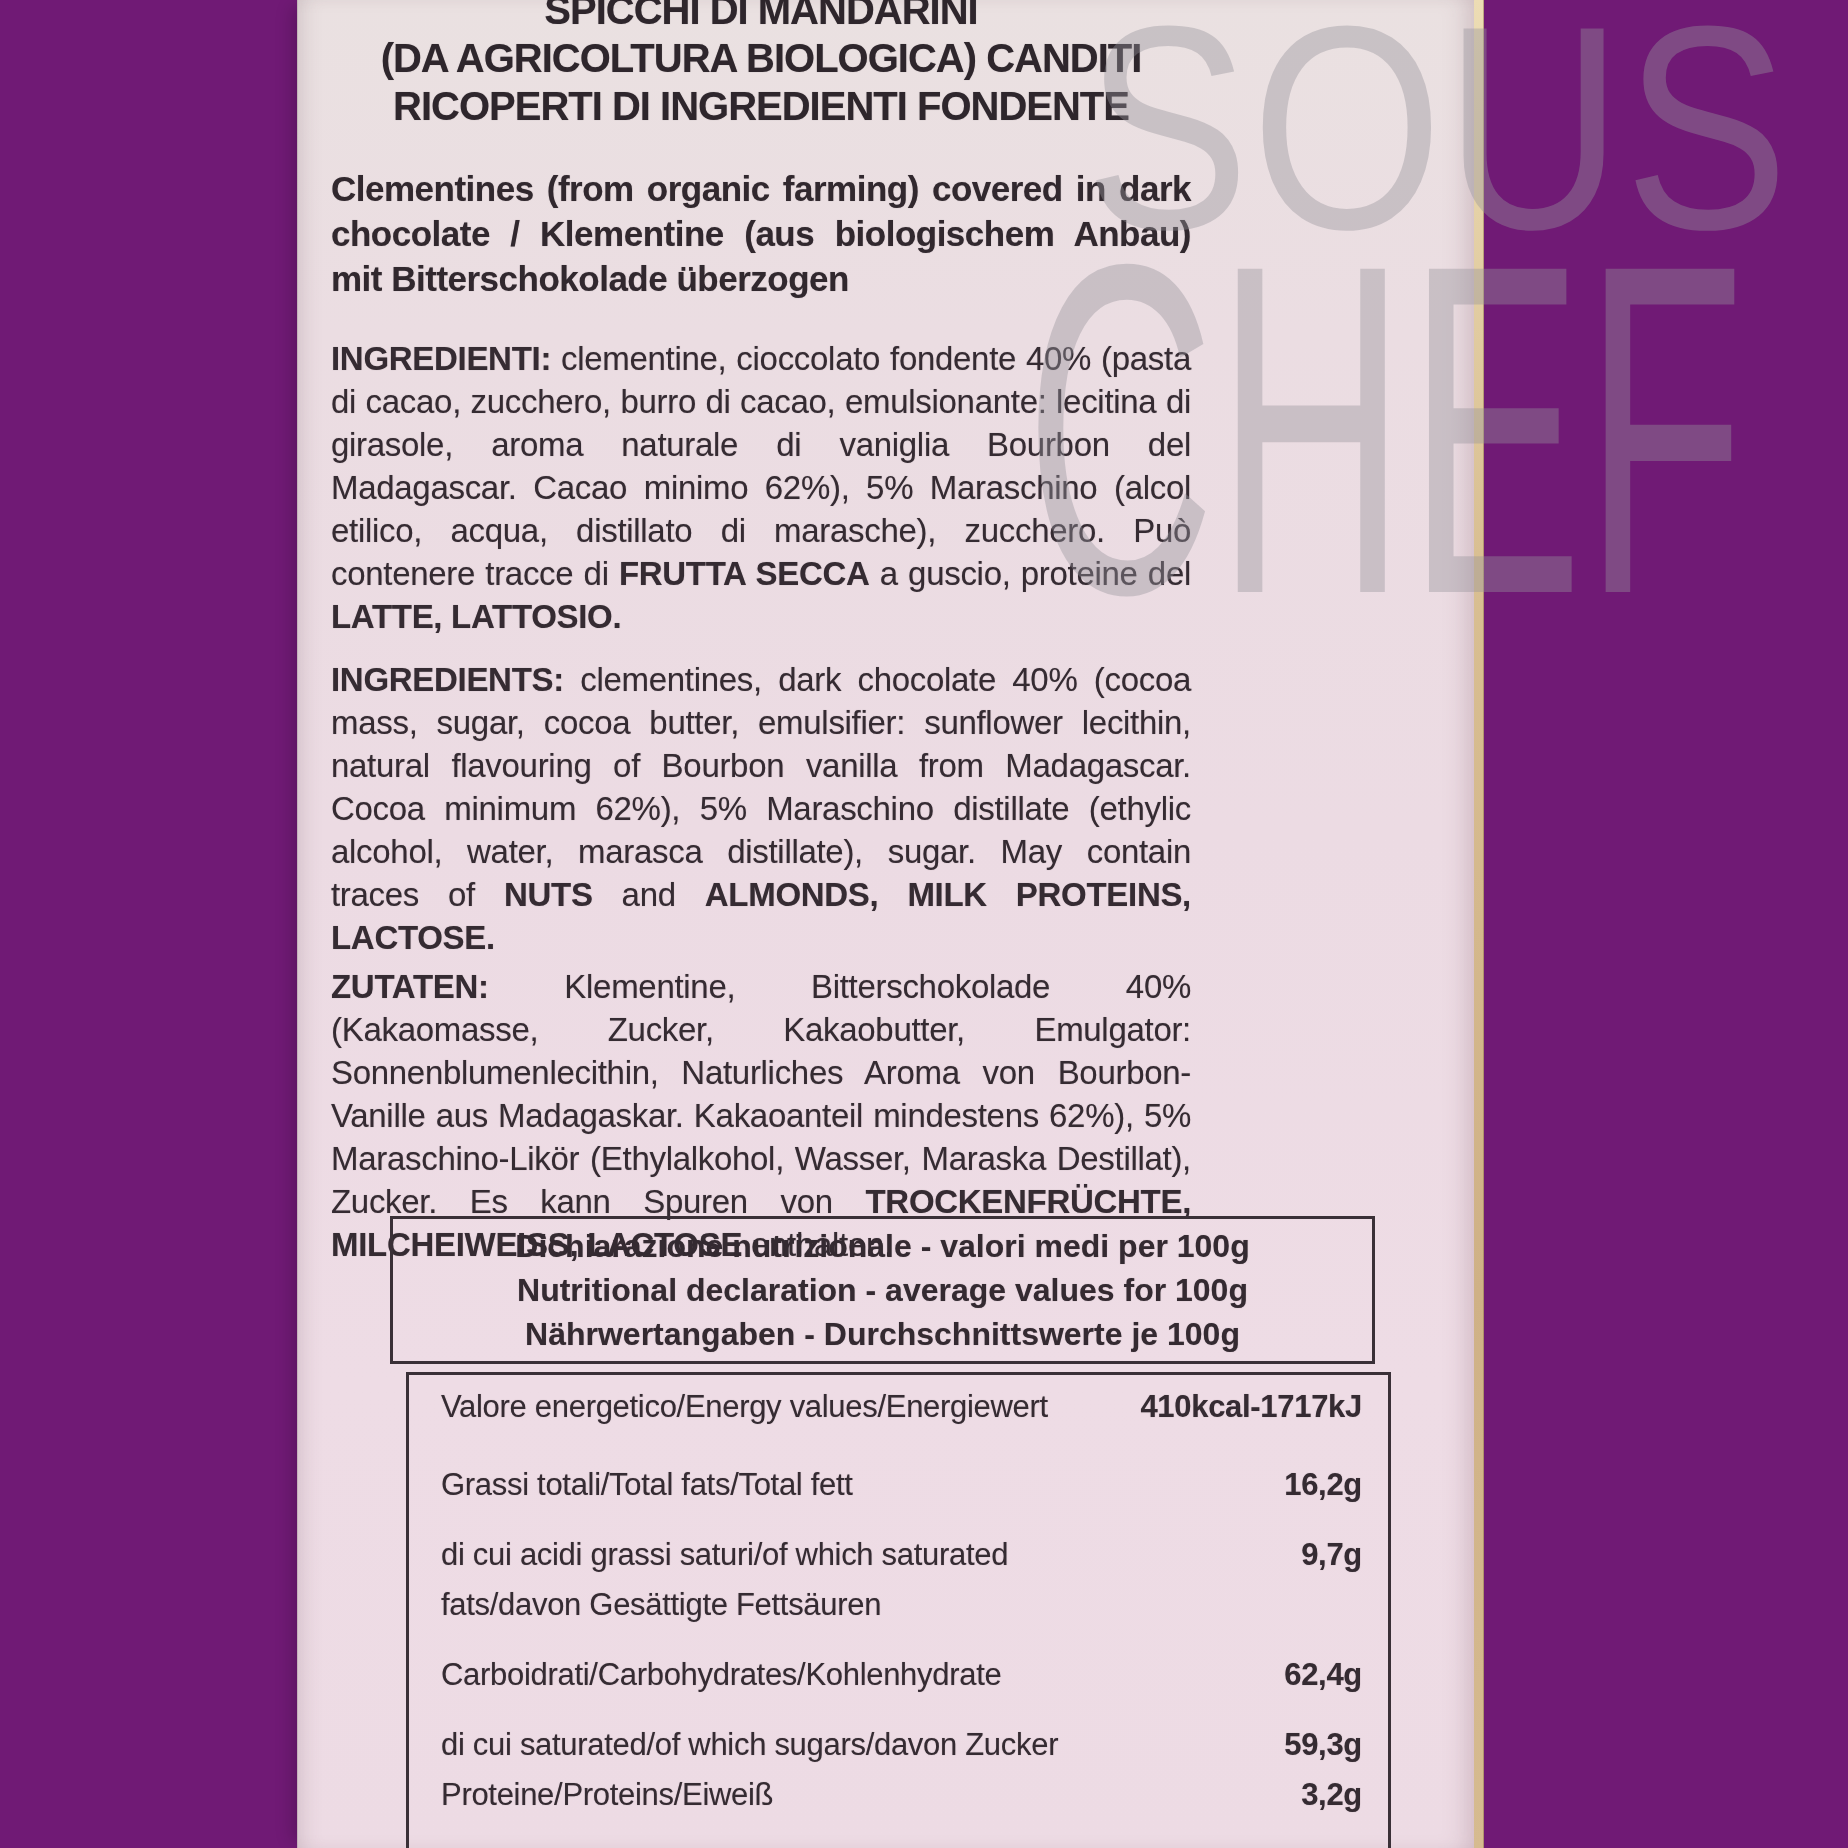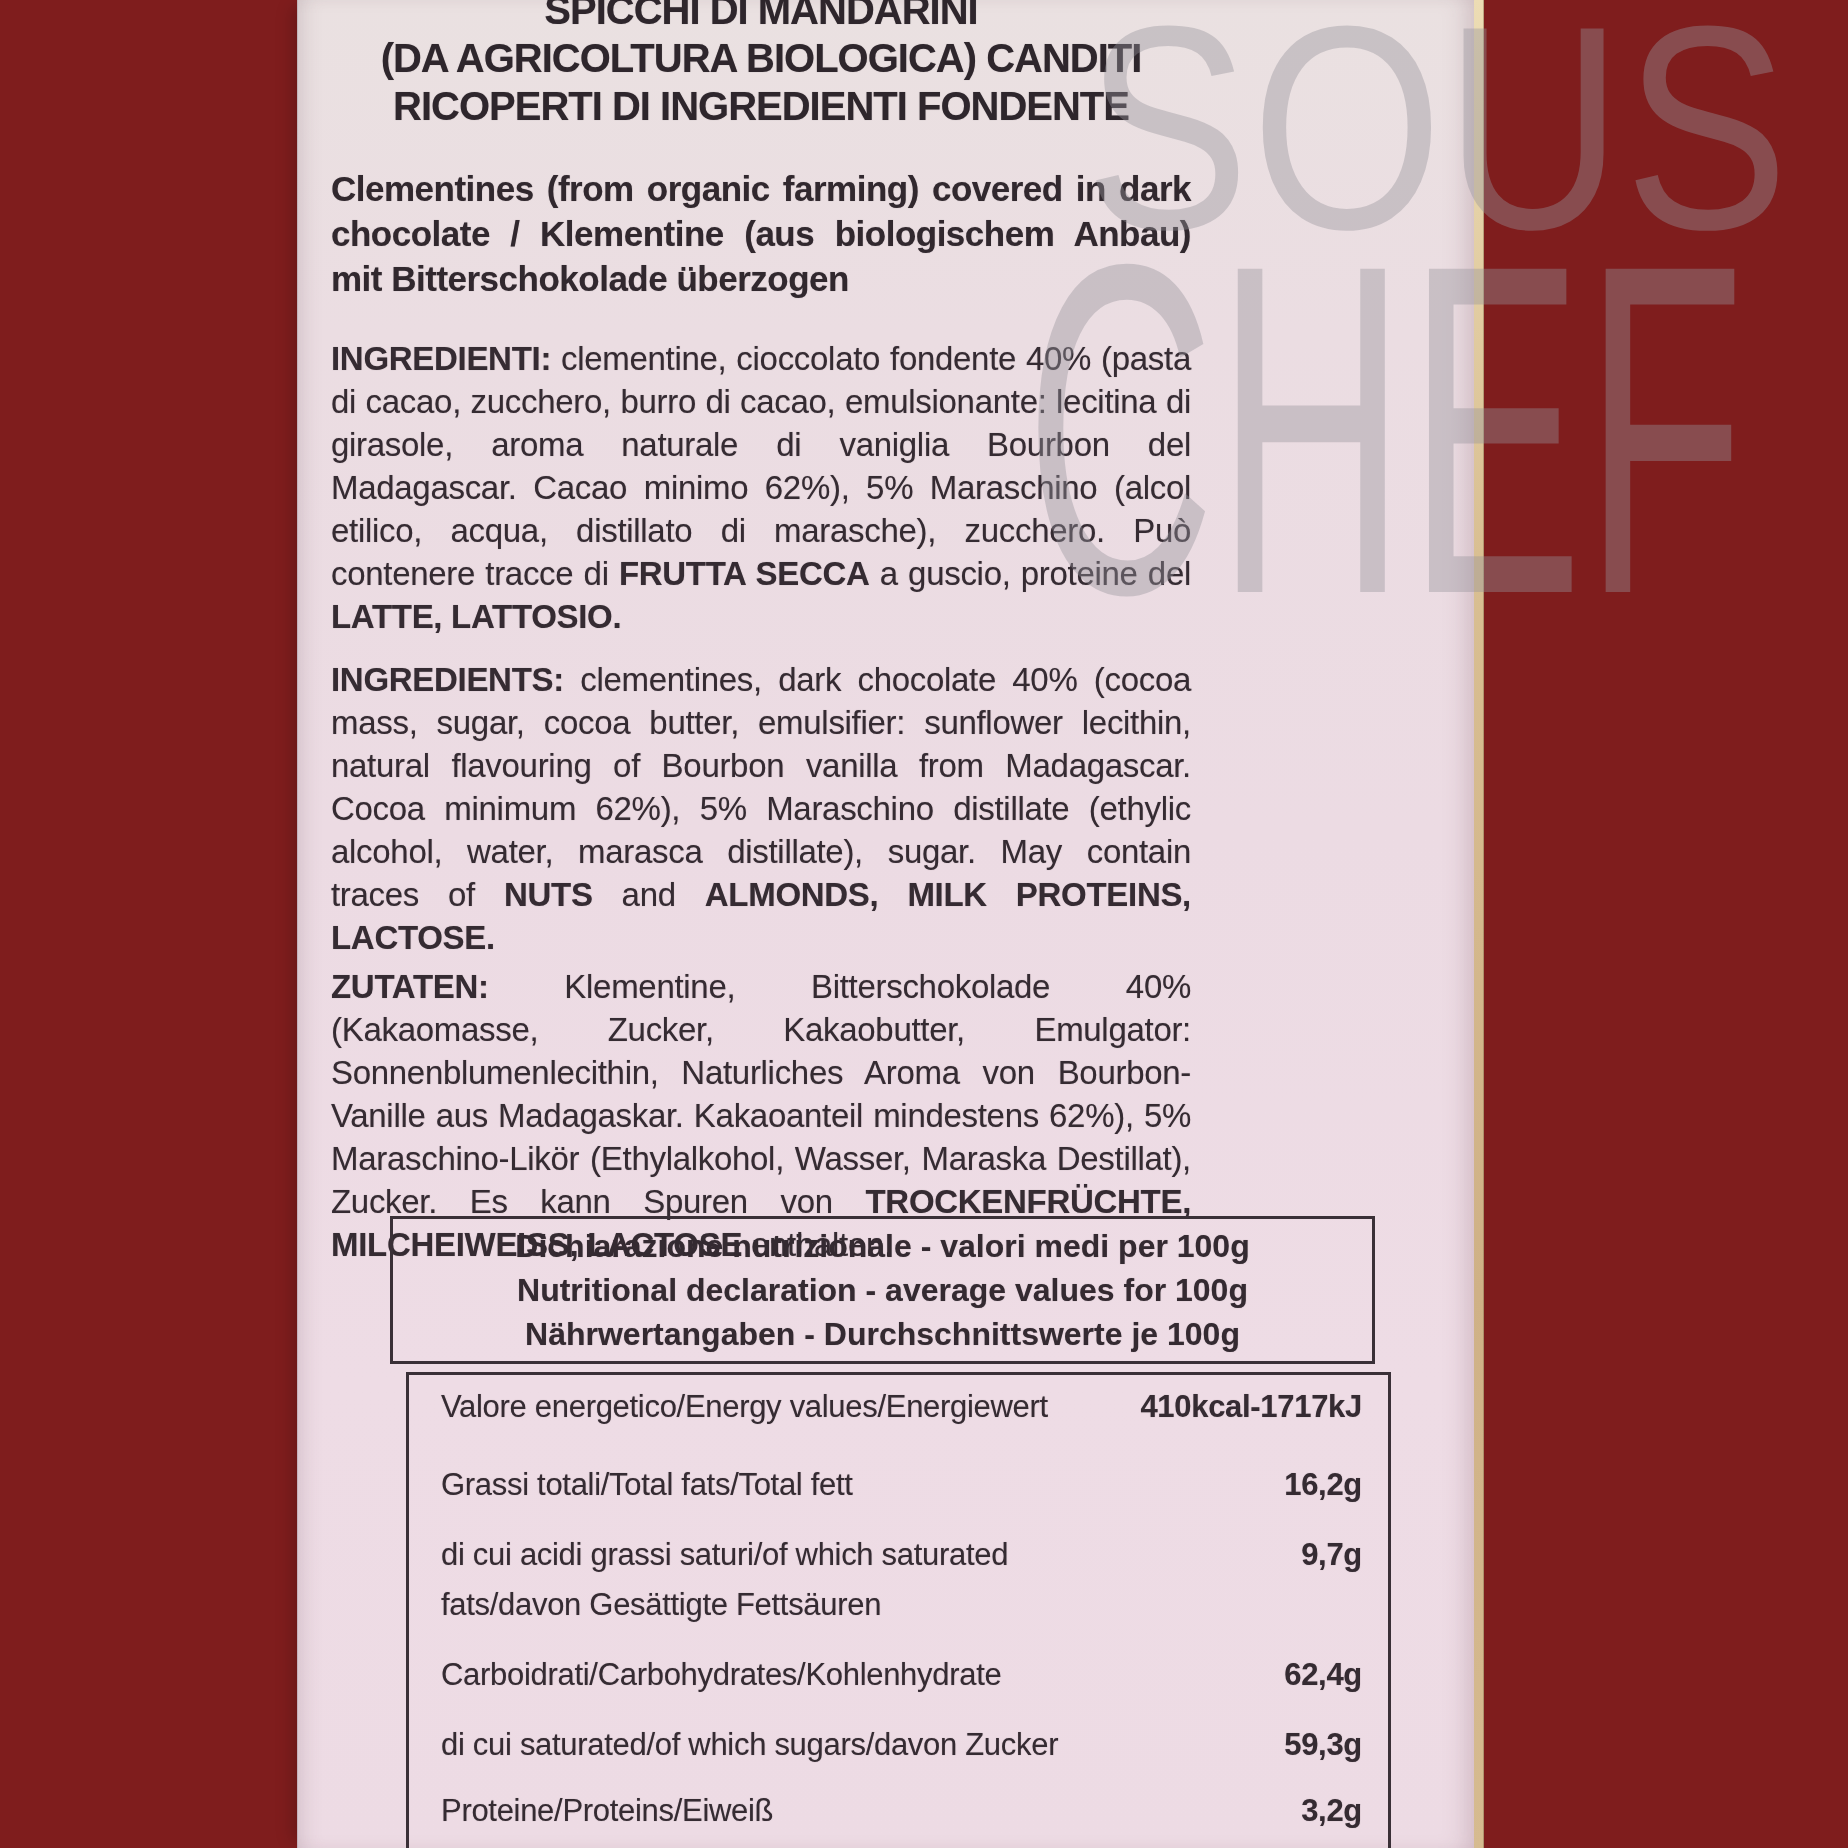--- a/index.html
+++ b/index.html
@@ -1,19 +1,19 @@
 <!DOCTYPE html>
 <html><head>
 <meta charset="utf-8">
 <style>
   html,body{margin:0;padding:0;width:1848px;height:1848px;overflow:hidden;background:#ffffff;}
   *{box-sizing:border-box;}
   body{font-family:"Liberation Sans","DejaVu Sans",sans-serif;}
 
-  .stage{position:relative;width:1848px;height:1848px;background:#7f1d1d;}
+  .stage{position:relative;width:1848px;height:1848px;background:#701a75;}
 
   
   .package{
     position:absolute;left:297px;top:0;width:1178px;height:1848px;z-index:1;
     background:linear-gradient(180deg,#eae1e1 0%,#ebdde2 18%,#ecdbe3 45%,#eedce5 75%,#eddbe4 100%);
     box-shadow:-12px 0 16px -7px rgba(0,0,0,0.18), inset -20px 0 26px -14px rgba(125,85,100,0.28), inset 16px 0 22px -14px rgba(90,60,75,0.20);
     border-left:1px solid rgba(120,100,110,0.35);
   }
   .package::after{ 
     content:"";position:absolute;right:-9px;top:0;width:9px;height:100%;
@@ -100,21 +100,21 @@
           <div class="nval">9,7g</div>
         </div>
         <div class="nrow" style="top: 280px;">
           <div class="nlab">Carboidrati/Carbohydrates/Kohlenhydrate</div>
           <div class="nval">62,4g</div>
         </div>
         <div class="nrow" style="top: 350px;">
           <div class="nlab">di cui saturated/of which sugars/davon Zucker</div>
           <div class="nval">59,3g</div>
         </div>
-        <div class="nrow" style="top: 416px;">
+        <div class="nrow" style="top: 400px;">
           <div class="nlab">Proteine/Proteins/Eiweiß</div>
           <div class="nval">3,2g</div>
         </div>
       </div>
 
   </div>
 
   <div class="watermark wm1">SOUS</div>
   <div class="watermark wm2">CHEF</div>
 

